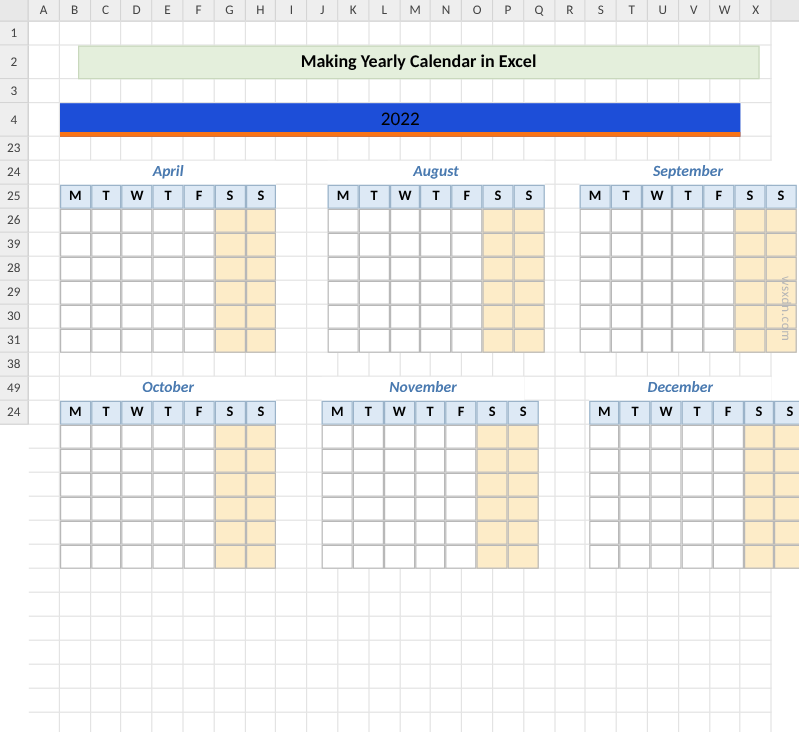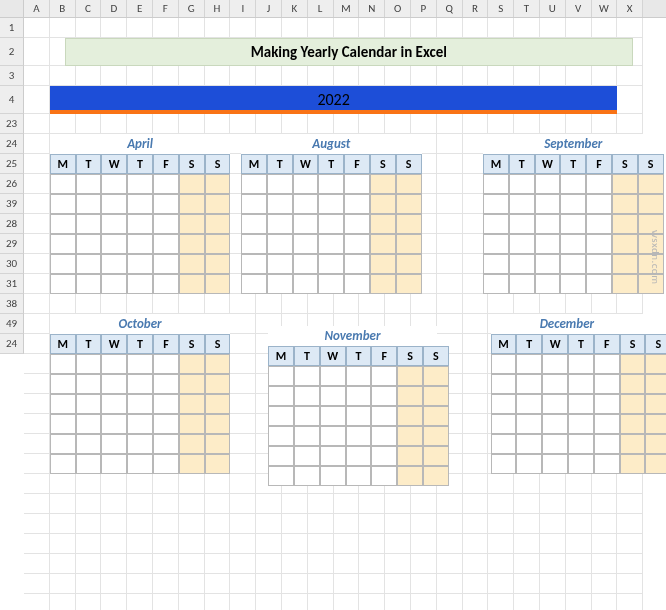--- a/index.html
+++ b/index.html
@@ -960,21 +960,21 @@
           <div class="body-row">
             <div class="dc"></div>
             <div class="dc"></div>
             <div class="dc"></div>
             <div class="dc"></div>
             <div class="dc"></div>
             <div class="dc wkend"></div>
             <div class="dc wkend"></div>
           </div>
         </div>
-      <div class="cal-block" style="left:217px; top:116px;">
+      <div class="cal-block" style="left:249px; top:116px;">
         <div class="month-name">August</div>
       <div class="day-row">
             <div class="dh">M</div>
             <div class="dh">T</div>
             <div class="dh">W</div>
             <div class="dh">T</div>
             <div class="dh">F</div>
             <div class="dh">S</div>
             <div class="dh">S</div>
           </div>
@@ -1159,21 +1159,21 @@
           <div class="body-row">
             <div class="dc"></div>
             <div class="dc"></div>
             <div class="dc"></div>
             <div class="dc"></div>
             <div class="dc"></div>
             <div class="dc wkend"></div>
             <div class="dc wkend"></div>
           </div>
         </div>
-      <div class="cal-block" style="left:232.2px; top:308px;padding-left:12px;">
+      <div class="cal-block" style="left:232.2px; top:296px;padding-left:12px;">
         <div class="month-name">November</div>
       <div class="day-row">
             <div class="dh">M</div>
             <div class="dh">T</div>
             <div class="dh">W</div>
             <div class="dh">T</div>
             <div class="dh">F</div>
             <div class="dh">S</div>
             <div class="dh">S</div>
           </div>

